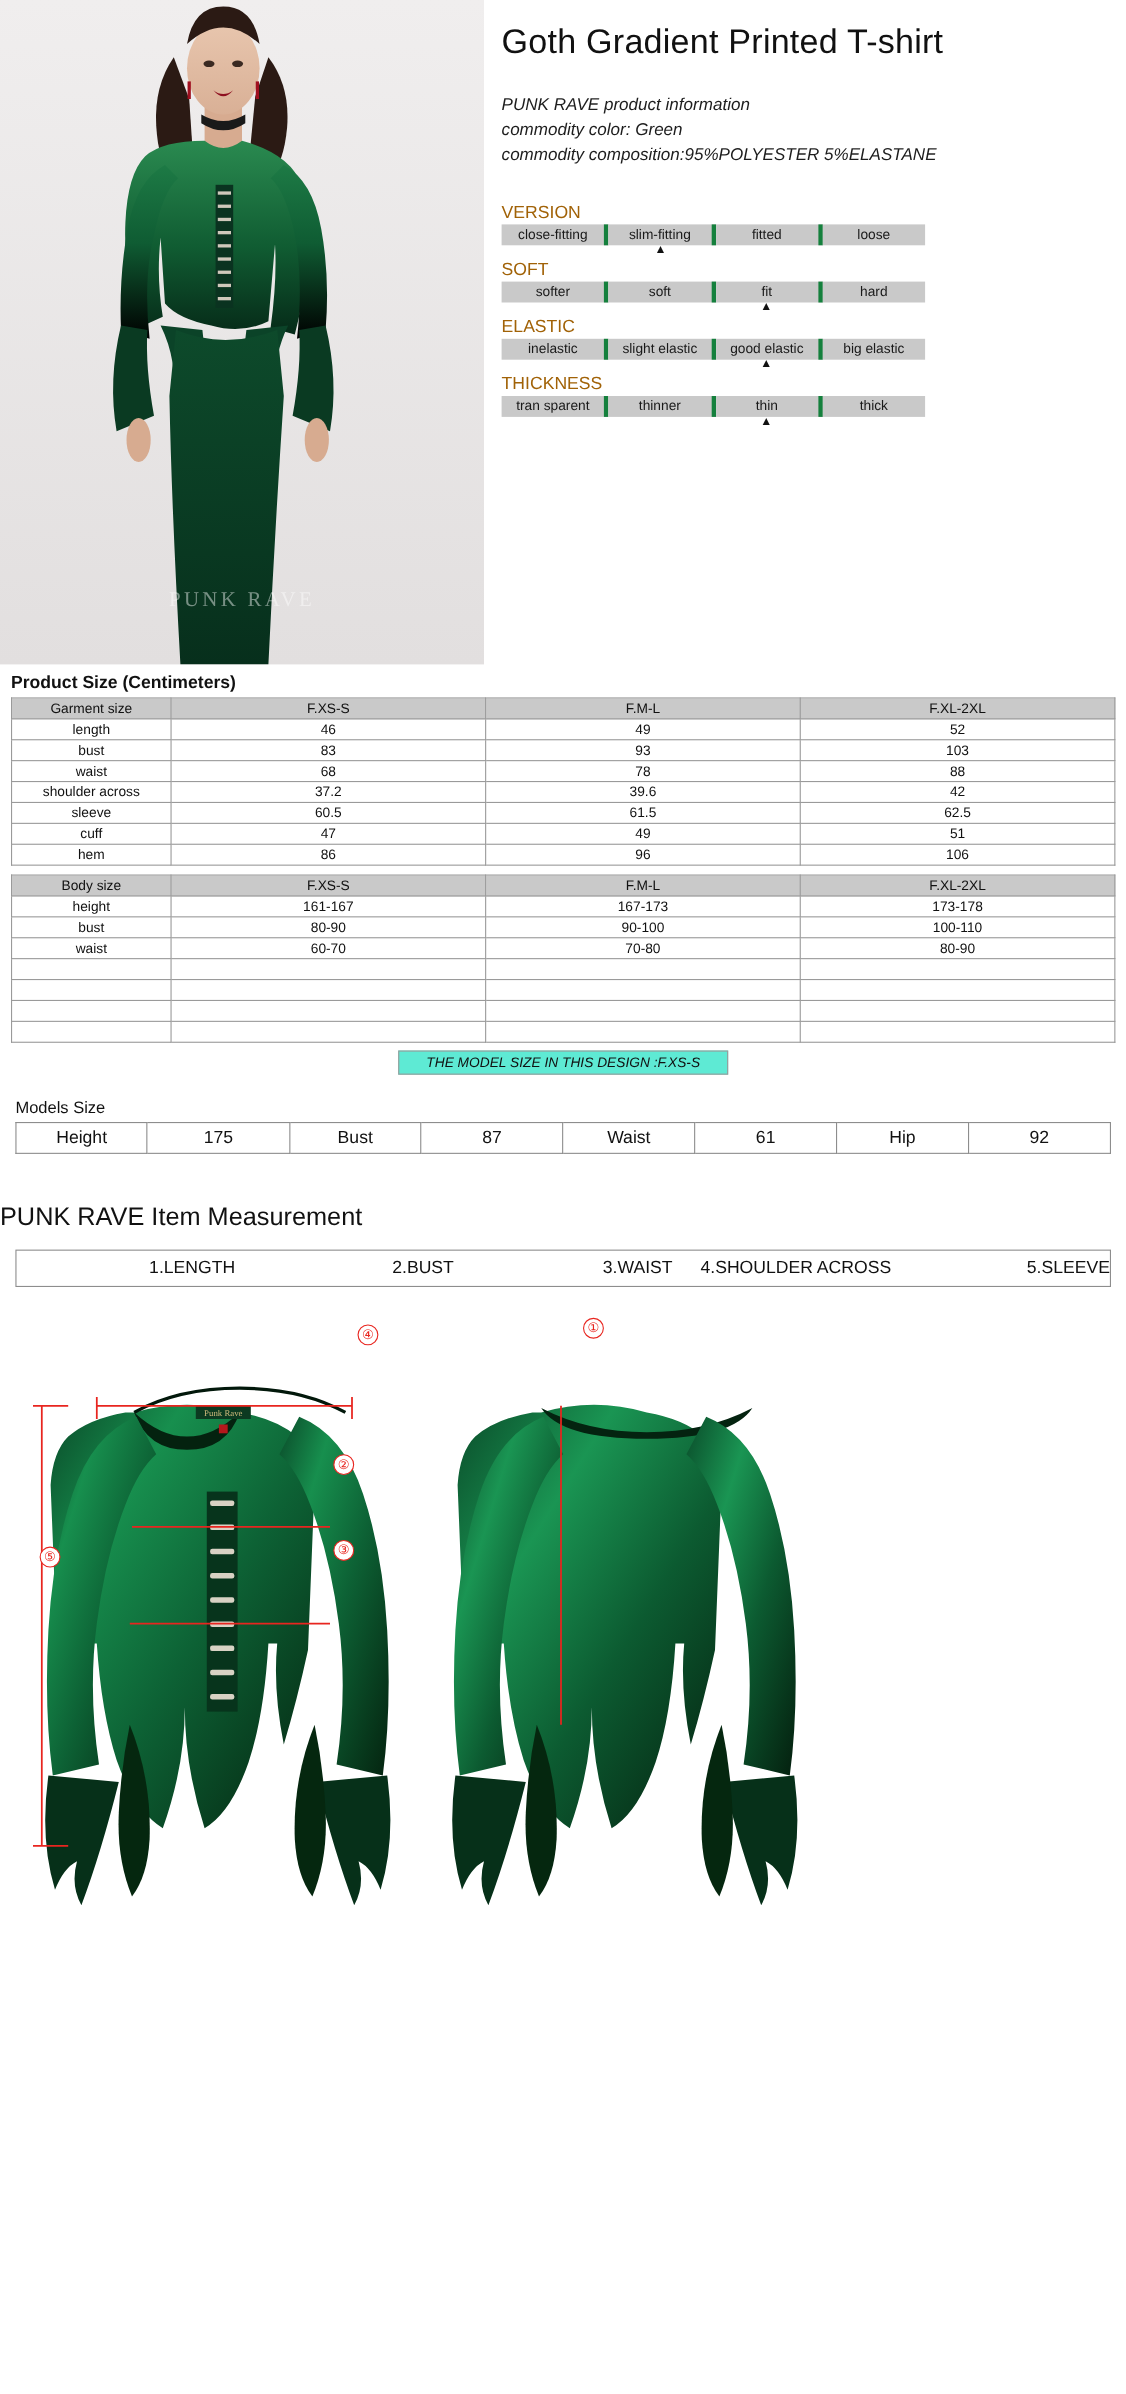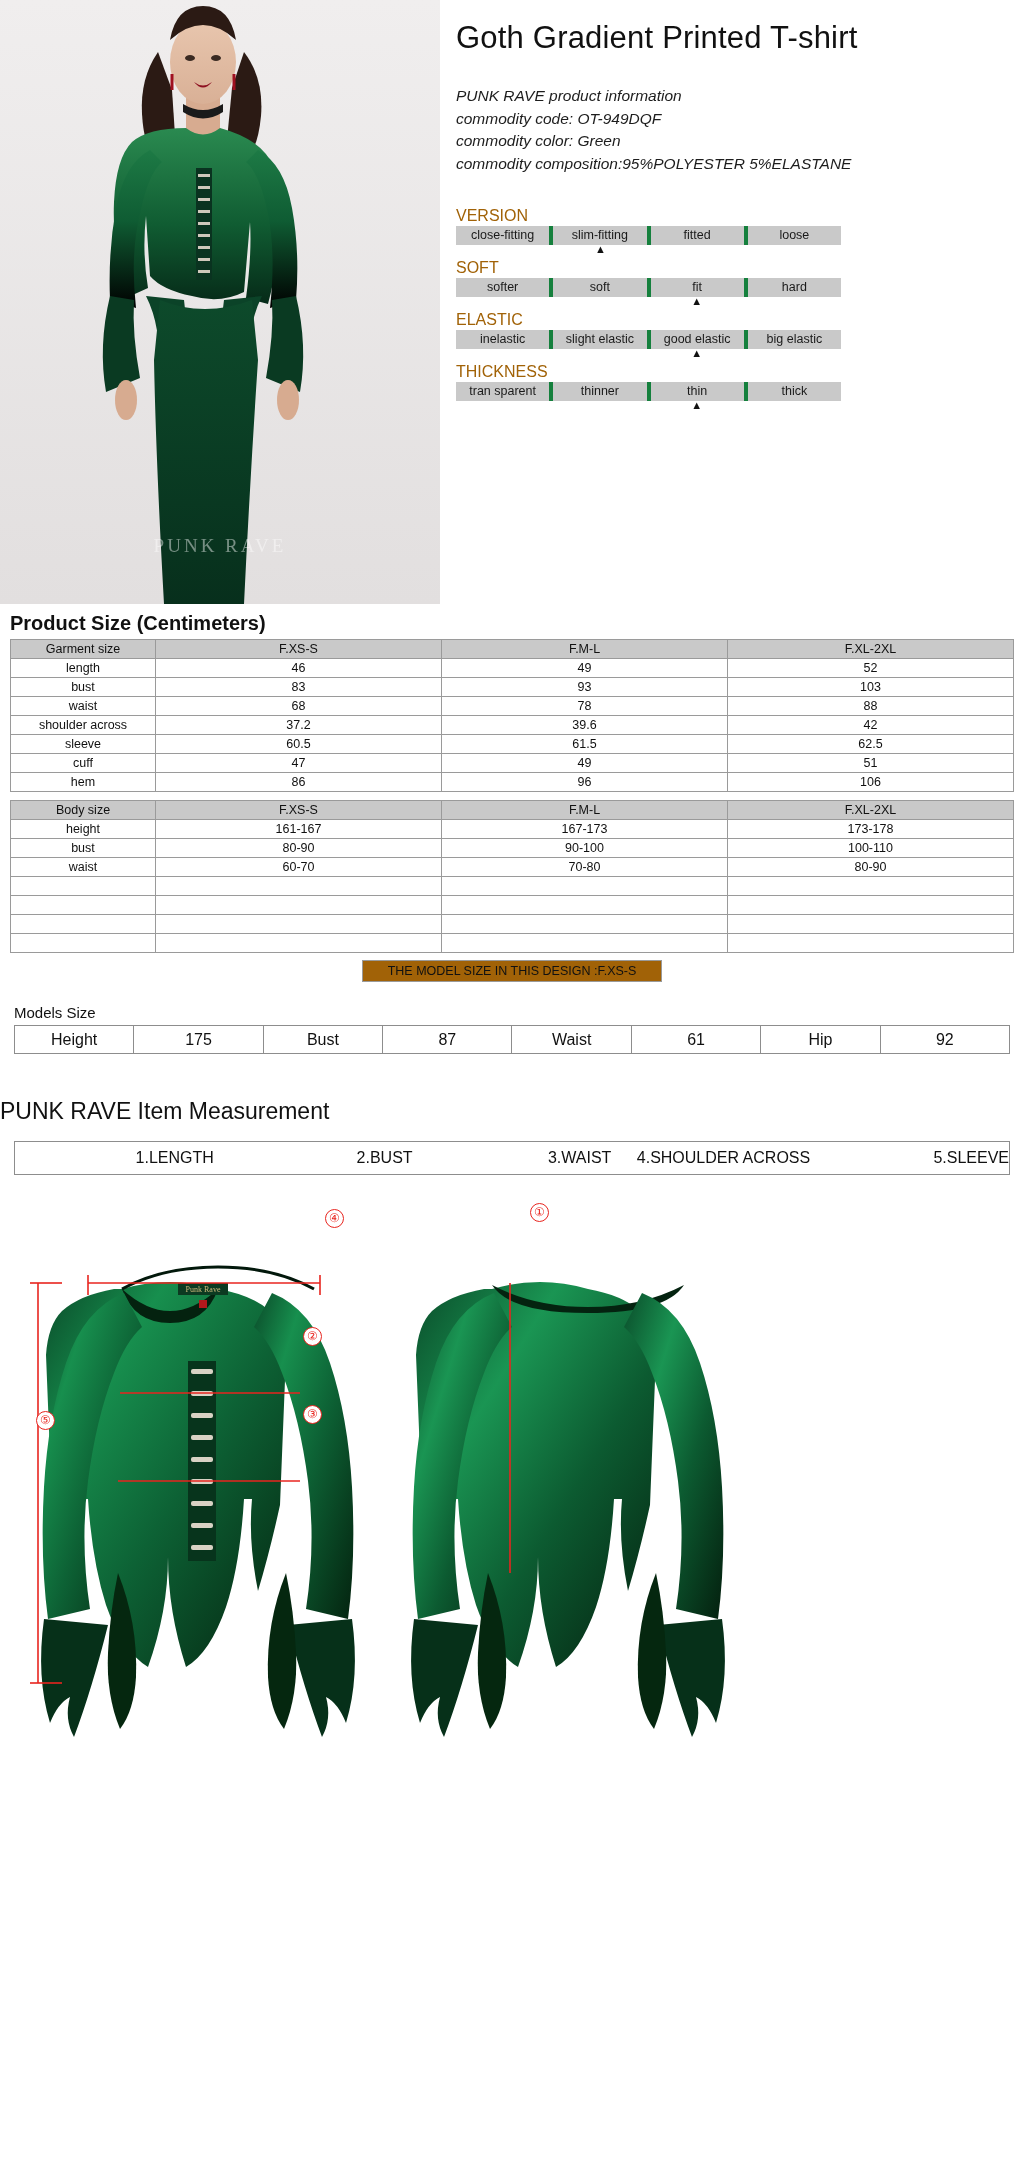--- a/index.html
+++ b/index.html
@@ -98,21 +98,21 @@
     position: absolute;
     top: -1px;
     font-size: 11px;
     line-height: 11px;
     transform: translateX(-50%);
     color: #111;
   }
 
   
   .section-title {
-    font-size: 20px;
+    font-size: 16px;
     font-weight: bold;
     margin: 8px 0 4px 10px;
     color: #111;
   }
   .size-table {
     border-collapse: collapse;
     width: 1004px;
     margin: 0 0 0 10px;
     table-layout: fixed;
   }
@@ -127,26 +127,27 @@
   }
   .size-table .hdr td { background: #c9c9c9; }
   .size-table td.lbl { width: 145px; background: #fff; }
   .size-table .hdr td.lbl { background: #c9c9c9; }
 
   .empty-rows td { height: 19px; }
 
   .model-note {
     width: 300px;
     margin: 7px auto 0 auto;
-    background: #a16207;
+    background: #5eead4;
     text-align: center;
     font-size: 12.5px;
     line-height: 20px;
     color: #111;
     border: 1px solid #9a9a9a;
+    font-style: italic;
   }
 
   
   .models-size-title {
     font-size: 15px;
     margin: 22px 0 4px 14px;
     color: #111;
   }
   .models-table {
     border-collapse: collapse;
@@ -282,21 +283,20 @@
       <ellipse cx="288" cy="400" rx="11" ry="20" fill="#d7ab90"></ellipse>
     </svg>
     <div class="watermark">PUNK RAVE</div>
   </div>
 
   <div class="info-col">
     <h1 class="product-title">Goth Gradient Printed T-shirt</h1>
 
     <div class="info-lines">
       <div>PUNK RAVE product information</div>
-      <div>commodity code: OT-949DQF</div>
       <div>commodity color: Green</div>
       <div>commodity composition:95%POLYESTER 5%ELASTANE</div>
     </div>
 
     <div class="attrs">
 
       <div class="attr-block">
         <div class="attr-title">VERSION</div>
         <div class="attr-row">
           <div class="attr-cell">close-fitting</div>

